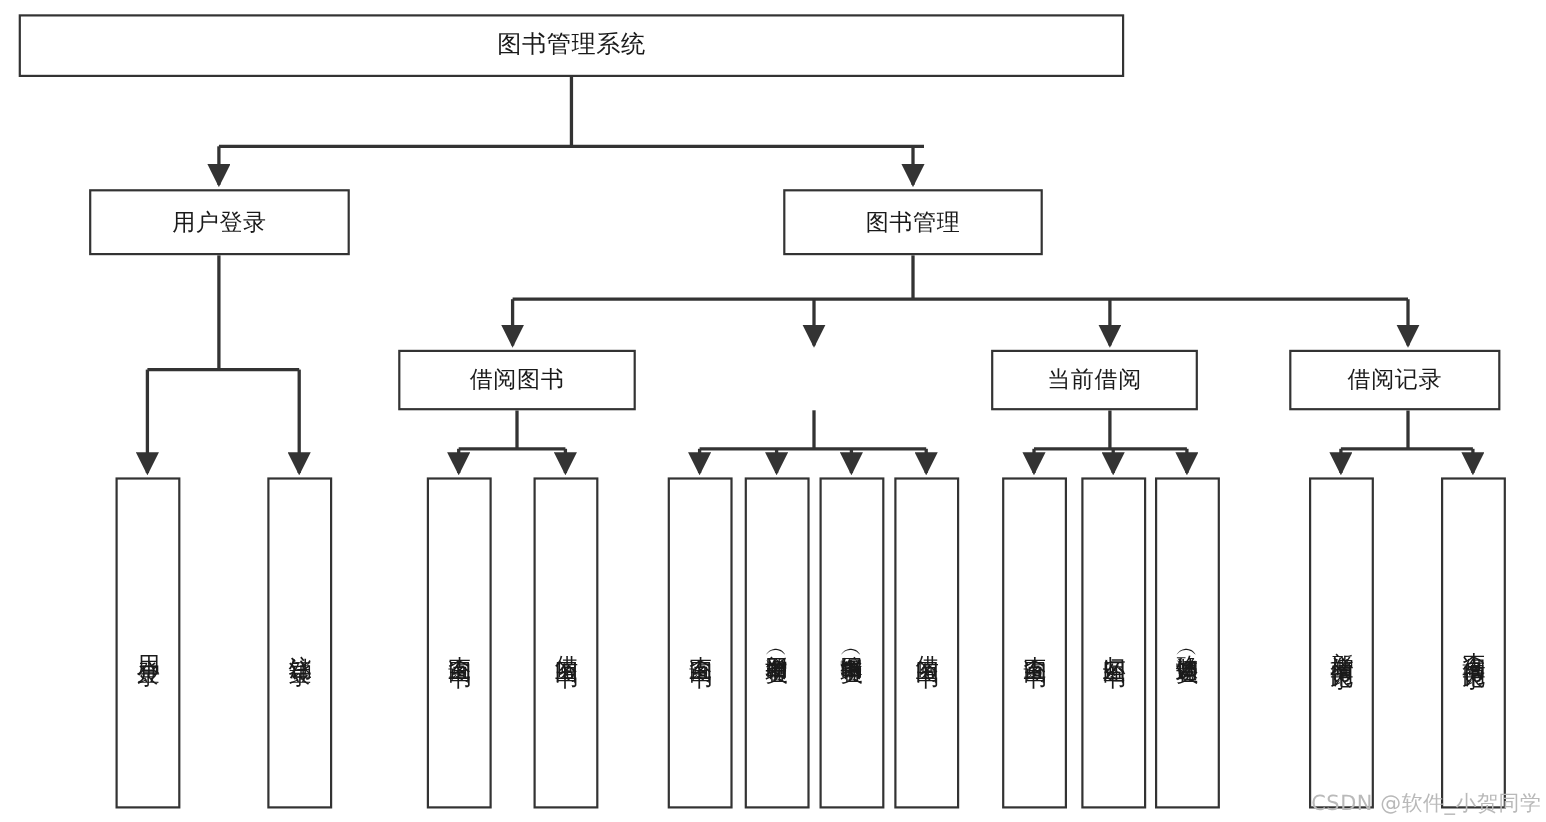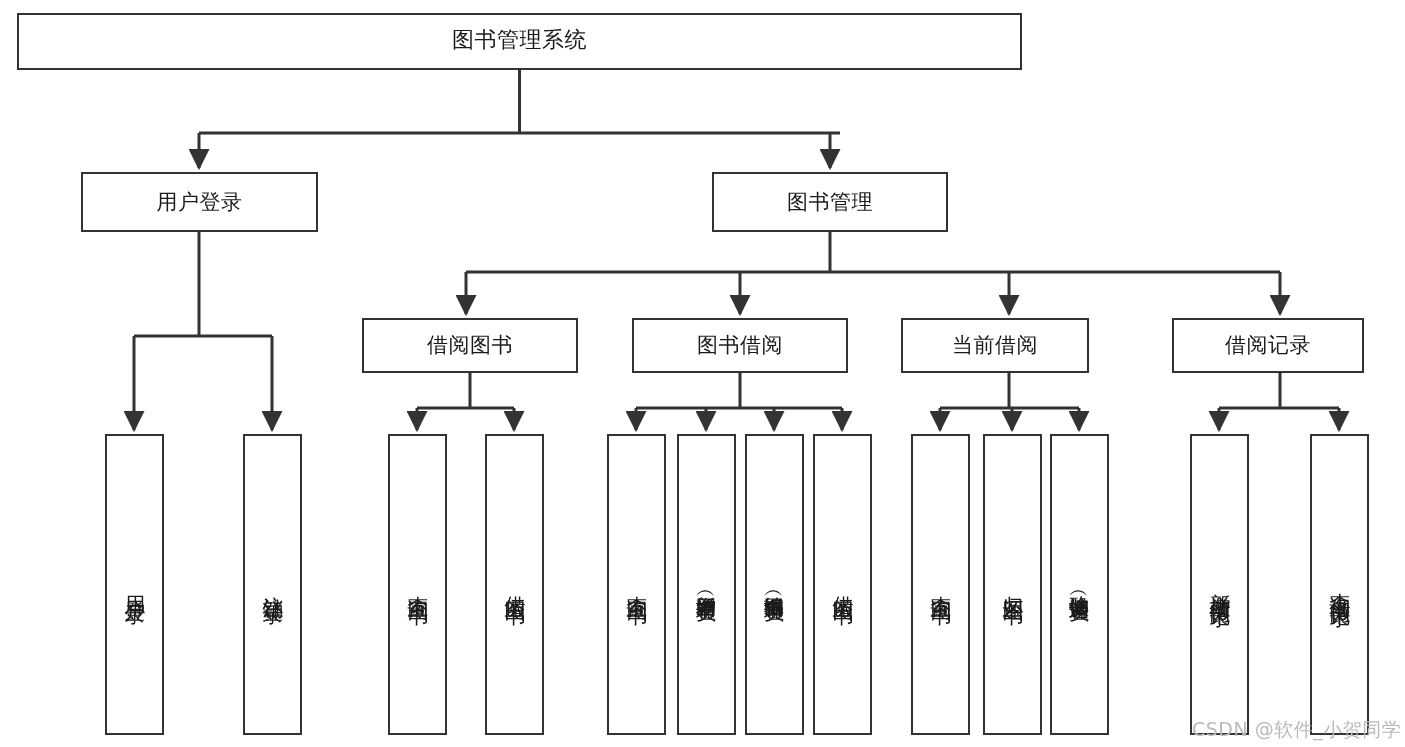--- a/index.html
+++ b/index.html
@@ -139,23 +139,20 @@
   <div class="node horiz" style="left: 81px; top: 172px; width: 237px; height: 60px;">
     <span class="lbl">用户登录</span>
   </div>
   <div class="node horiz" style="left: 712px; top: 172px; width: 236px; height: 60px;">
     <span class="lbl">图书管理</span>
   </div>
 
   <div class="node horiz" style="left: 362px; top: 318px; width: 216px; height: 55px;">
     <span class="lbl">借阅图书</span>
   </div>
-  <div class="node horiz" style="left: 632px; top: 318px; width: 216px; height: 55px;">
-    <span class="lbl">图书借阅</span>
-  </div>
   <div class="node horiz" style="left: 901px; top: 318px; width: 188px; height: 55px;">
     <span class="lbl">当前借阅</span>
   </div>
   <div class="node horiz" style="left: 1172px; top: 318px; width: 192px; height: 55px;">
     <span class="lbl">借阅记录</span>
   </div>
 
   <div class="node vert" style="left: 105px; top: 434px; width: 59px; height: 301px;">
     <span class="lbl">用户登录</span>
   </div>

